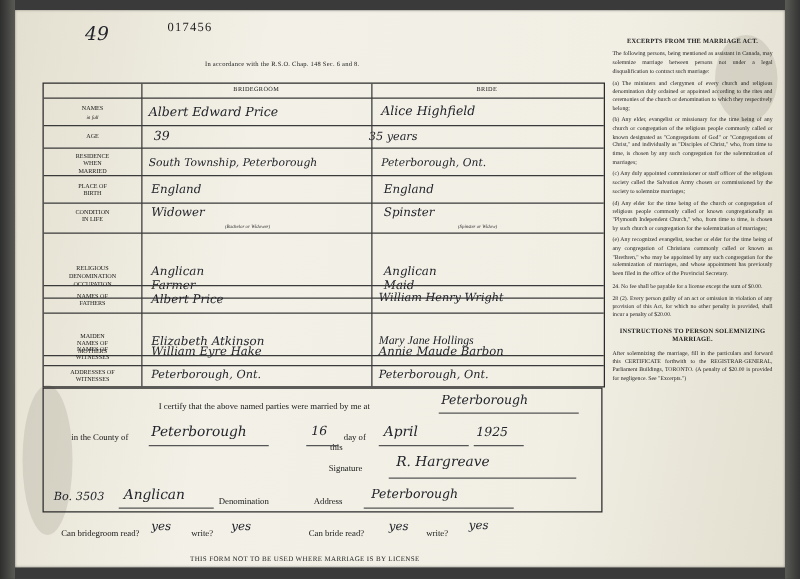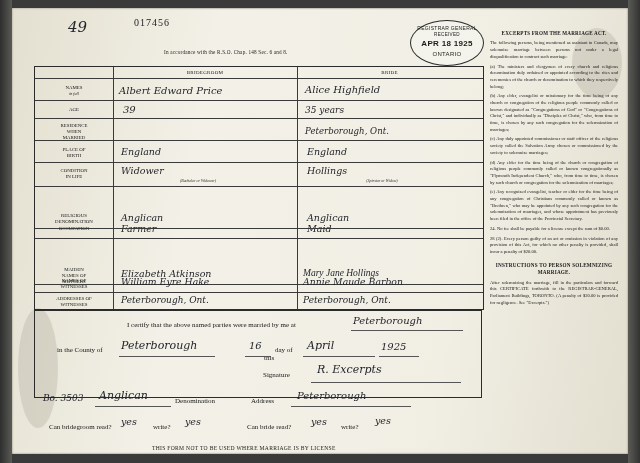--- a/index.html
+++ b/index.html
@@ -140,21 +140,21 @@
     white-space: nowrap;
   }
   .sublabel {
     position: absolute; font-size: 3.9px; font-style: italic;
     color: #2a2a2a; text-align: center;
   }
 
   
   #certify {
     position: absolute; left: 22px; top: 302px;
-    width: 448px; height: 88px;
+    width: 448px; height: 100px;
     border: 1.1px solid #2b2b2b;
     box-sizing: border-box;
   }
   #certify .prt {
     position: absolute;
     font-size: 7px;
     color: #161616;
   }
   .rule {
     position: absolute;
@@ -197,27 +197,20 @@
 
   <div id="paper">
     <div class="paper-tint"></div>
     <div class="blot" style="left:6px;top:300px;width:40px;height:120px;"></div>
     <div class="blot" style="left:560px;top:20px;width:50px;height:70px;"></div>
 
     <div id="hdr-number" class="hand">49</div>
     <div id="form-number" class="prt">017456</div>
     <div id="hdr-sub" class="prt">In accordance with the R.S.O. Chap. 148 Sec. 6 and 8.</div>
 
-    <div id="stamp">
-      <div class="oval"></div>
-      <div class="l1">REGISTRAR GENERAL</div>
-      <div class="l2">RECEIVED</div>
-      <div class="l3">APR 18 1925</div>
-      <div class="l4">ONTARIO</div>
-    </div>
 
     <div id="right-col">
       <div class="ttl">EXCERPTS FROM THE MARRIAGE ACT.</div>
       <p>The following persons, being mentioned as assistant in Canada, may solemnize marriage between persons not under a legal disqualification to contract such marriage:</p>
       <p>(a) The ministers and clergymen of every church and religious denomination duly ordained or appointed according to the rites and ceremonies of the church or denomination to which they respectively belong;</p>
       <p>(b) Any elder, evangelist or missionary for the time being of any church or congregation of the religious people commonly called or known designated as "Congregations of God" or "Congregations of Christ," and individually as "Disciples of Christ," who, from time to time, is chosen by any such congregation for the solemnization of marriages;</p>
       <p>(c) Any duly appointed commissioner or staff officer of the religious society called the Salvation Army chosen or commissioned by the society to solemnize marriages;</p>
       <p>(d) Any elder for the time being of the church or congregation of religious people commonly called or known congregationally as "Plymouth Independent Church," who, from time to time, is chosen by such church or congregation for the solemnization of marriages;</p>
       <p>(e) Any recognized evangelist, teacher or elder for the time being of any congregation of Christians commonly called or known as "Brethren," who may be appointed by any such congregation for the solemnization of marriages, and whose appointment has previously been filed in the office of the Provincial Secretary.</p>
       <p>24. No fee shall be payable for a license except the sum of $0.00.</p>
@@ -238,54 +231,60 @@
 
       <div class="row" style="top:12px; height:22px;">
         <div class="lbl" style="top:6px;">NAMES<br><span class="small">in full</span></div>
         <div class="hw" style="left:84px; top:6px; font-size:10px;">Albert Edward Price</div>
         <div class="hw" style="left:270px; top:5px; font-size:10px;">Alice Highfield</div>
       </div>
 
       <div class="row" style="top:34px; height:18px;">
         <div class="lbl" style="top:6px;">AGE</div>
         <div class="hw" style="left:88px; top:3px; font-size:10px;">39</div>
-        <div class="hw" style="left:270px; top:4px; font-size:9px;">35 years</div>
+        <div class="hw" style="left:260px; top:4px; font-size:9px;">35 years</div>
       </div>
 
       <div class="row" style="top:52px; height:22px;">
         <div class="lbl" style="top:4px;">RESIDENCE<br>WHEN<br>MARRIED</div>
+        <div class="hw" style="left:84px; top:7px; font-size:8.6px;">South Township, Peterborough</div>
         <div class="hw" style="left:270px; top:7px; font-size:8.6px;">Peterborough, Ont.</div>
       </div>
 
       <div class="row" style="top:74px; height:22px;">
         <div class="lbl" style="top:6px;">PLACE OF<br>BIRTH</div>
         <div class="hw" style="left:86px; top:5px; font-size:9.5px;">England</div>
         <div class="hw" style="left:272px; top:5px; font-size:9.5px;">England</div>
       </div>
 
       <div class="row" style="top:96px; height:24px;">
         <div class="lbl" style="top:5px;">CONDITION<br>IN LIFE</div>
         <div class="sublabel" style="left:88px; top:16px; width:150px;">(Bachelor or Widower)</div>
         <div class="sublabel" style="left:272px; top:16px; width:150px;">(Spinster or Widow)</div>
         <div class="hw" style="left:86px; top:2px; font-size:9.5px;">Widower</div>
-        <div class="hw" style="left:272px; top:2px; font-size:9.5px;">Hollings</div>
+        <div class="hw" style="left:272px; top:2px; font-size:9.5px;">Spinster</div>
       </div>
 
       <div class="row" style="top:120px; height:20px;margin-top:32px;">
         <div class="lbl" style="top:7px;">OCCUPATION</div>
         <div class="hw" style="left:86px; top:4px; font-size:9.5px;">Farmer</div>
         <div class="hw" style="left:272px; top:4px; font-size:9.5px;">Maid</div>
       </div>
 
       <div class="row" style="top:140px; height:22px;">
         <div class="lbl" style="top:6px;">RELIGIOUS<br>DENOMINATION</div>
         <div class="hw" style="left:86px; top:5px; font-size:9.5px;">Anglican</div>
         <div class="hw" style="left:272px; top:5px; font-size:9.5px;">Anglican</div>
       </div>
 
+      <div class="row" style="top:162px; height:22px;">
+        <div class="lbl" style="top:6px;">NAMES OF<br>FATHERS</div>
+        <div class="hw" style="left:86px; top:5px; font-size:9.5px;">Albert Price</div>
+        <div class="hw" style="left:268px; top:5px; font-size:9px;">William Henry Wright</div>
+      </div>
 
       <div class="row" style="top:196px; height:22px;">
         <div class="lbl" style="top:4px;">MAIDEN<br>NAMES OF<br>MOTHERS</div>
         <div class="hw" style="left:86px; top:5px; font-size:9.5px;">Elizabeth Atkinson</div>
         <div class="hw" style="left:268px; top:5px; font-size:9.5px;font-family:Liberation Serif, serif;">Mary Jane Hollings</div>
       </div>
 
       <div class="row" style="top:206px; height:20px;">
         <div class="lbl" style="top:5px;">NAMES OF<br>WITNESSES</div>
         <div class="hw" style="left:86px; top:3px; font-size:9.3px;">William Eyre Hake</div>
@@ -311,21 +310,21 @@
       <div class="prt" style="left:190px; top:43px;margin-left:39px;">this</div>
       <div class="hand" style="position:absolute; left:214px; top:29px; font-size:10px;">16</div>
       <div class="rule" style="left:210px; top:45px; width:26px;"></div>
       <div class="prt" style="left:240px; top:35px;">day of</div>
       <div class="hand" style="position:absolute; left:272px; top:28px; font-size:11px;">April</div>
       <div class="rule" style="left:268px; top:45px; width:72px;"></div>
       <div class="hand" style="position:absolute; left:346px; top:30px; font-size:10px;">1925</div>
       <div class="rule" style="left:344px; top:45px; width:40px;"></div>
 
       <div class="prt" style="left:228px; top:60px;">Signature</div>
-      <div class="hand" style="position:absolute; left:282px; top:52px; font-size:11px;">R. Excerpts</div>
+      <div class="hand" style="position:absolute; left:282px; top:52px; font-size:11px;">R. Hargreave</div>
       <div class="rule" style="left:276px; top:71px; width:150px;"></div>
 
       <div class="hand" style="position:absolute; left:8px; top:82px; font-size:9px;">Bo. 3503</div>
       <div class="hand" style="position:absolute; left:64px; top:78px; font-size:11px;">Anglican</div>
       <div class="rule" style="left:60px; top:95px; width:76px;"></div>
       <div class="prt" style="left:140px; top:86px;">Denomination</div>
       <div class="prt" style="left:216px; top:86px;">Address</div>
       <div class="hand" style="position:absolute; left:262px; top:79px; font-size:10px;">Peterborough</div>
       <div class="rule" style="left:256px; top:95px; width:120px;"></div>
 

